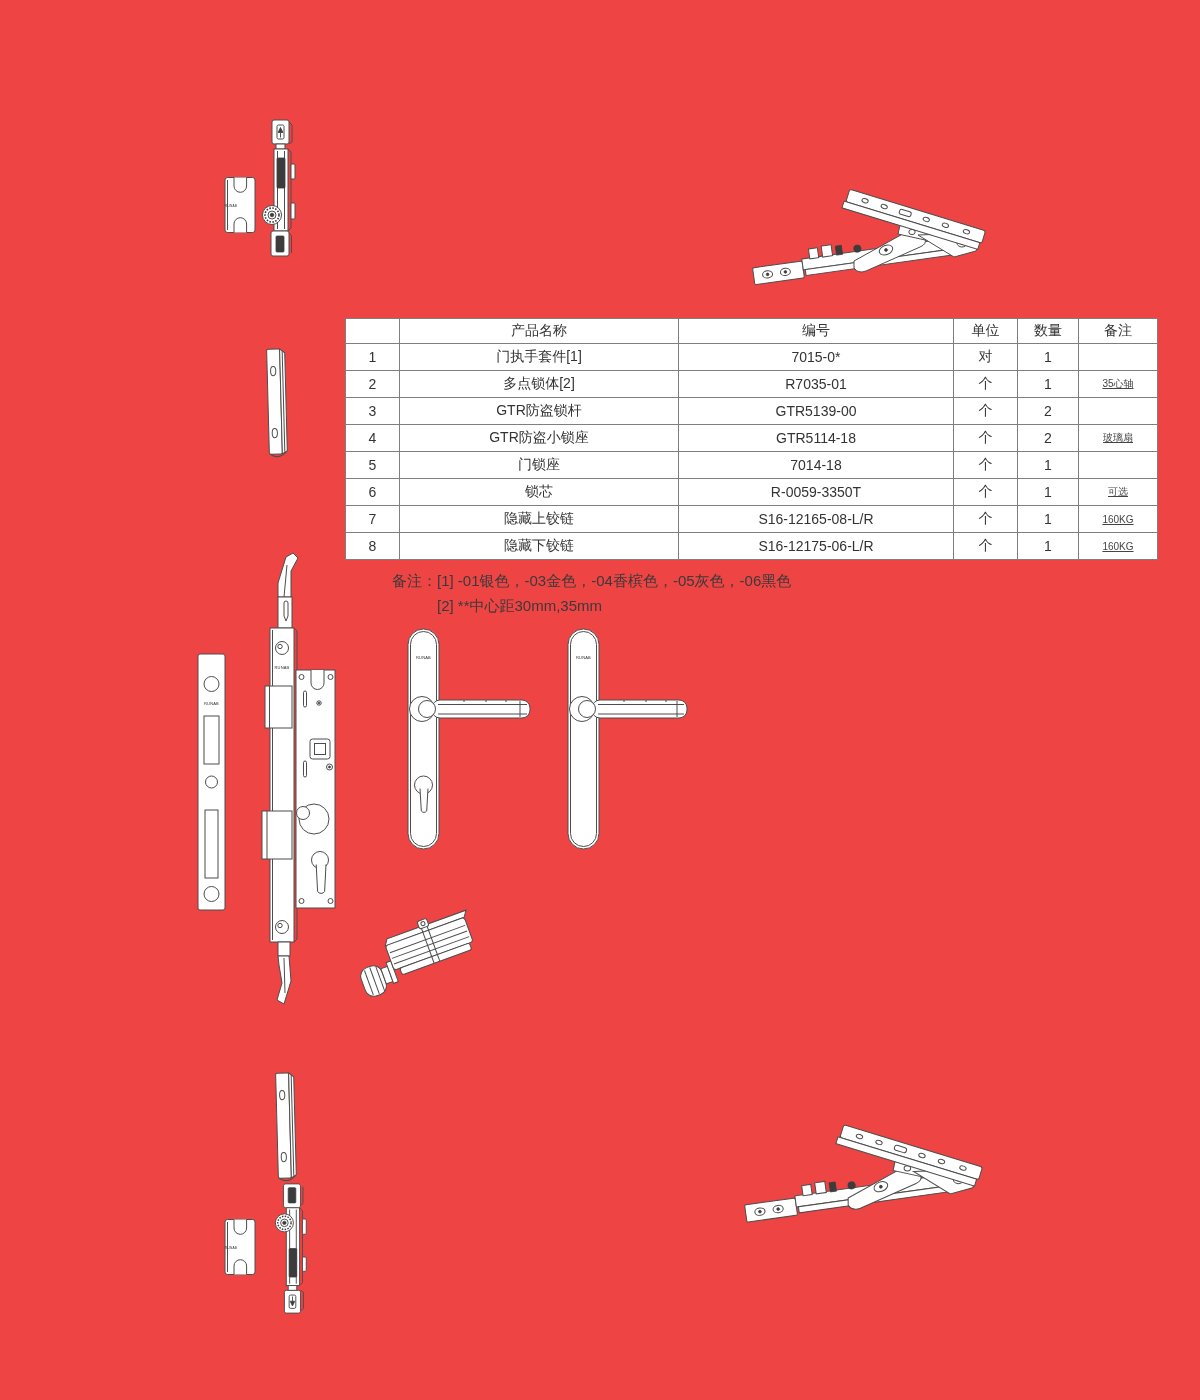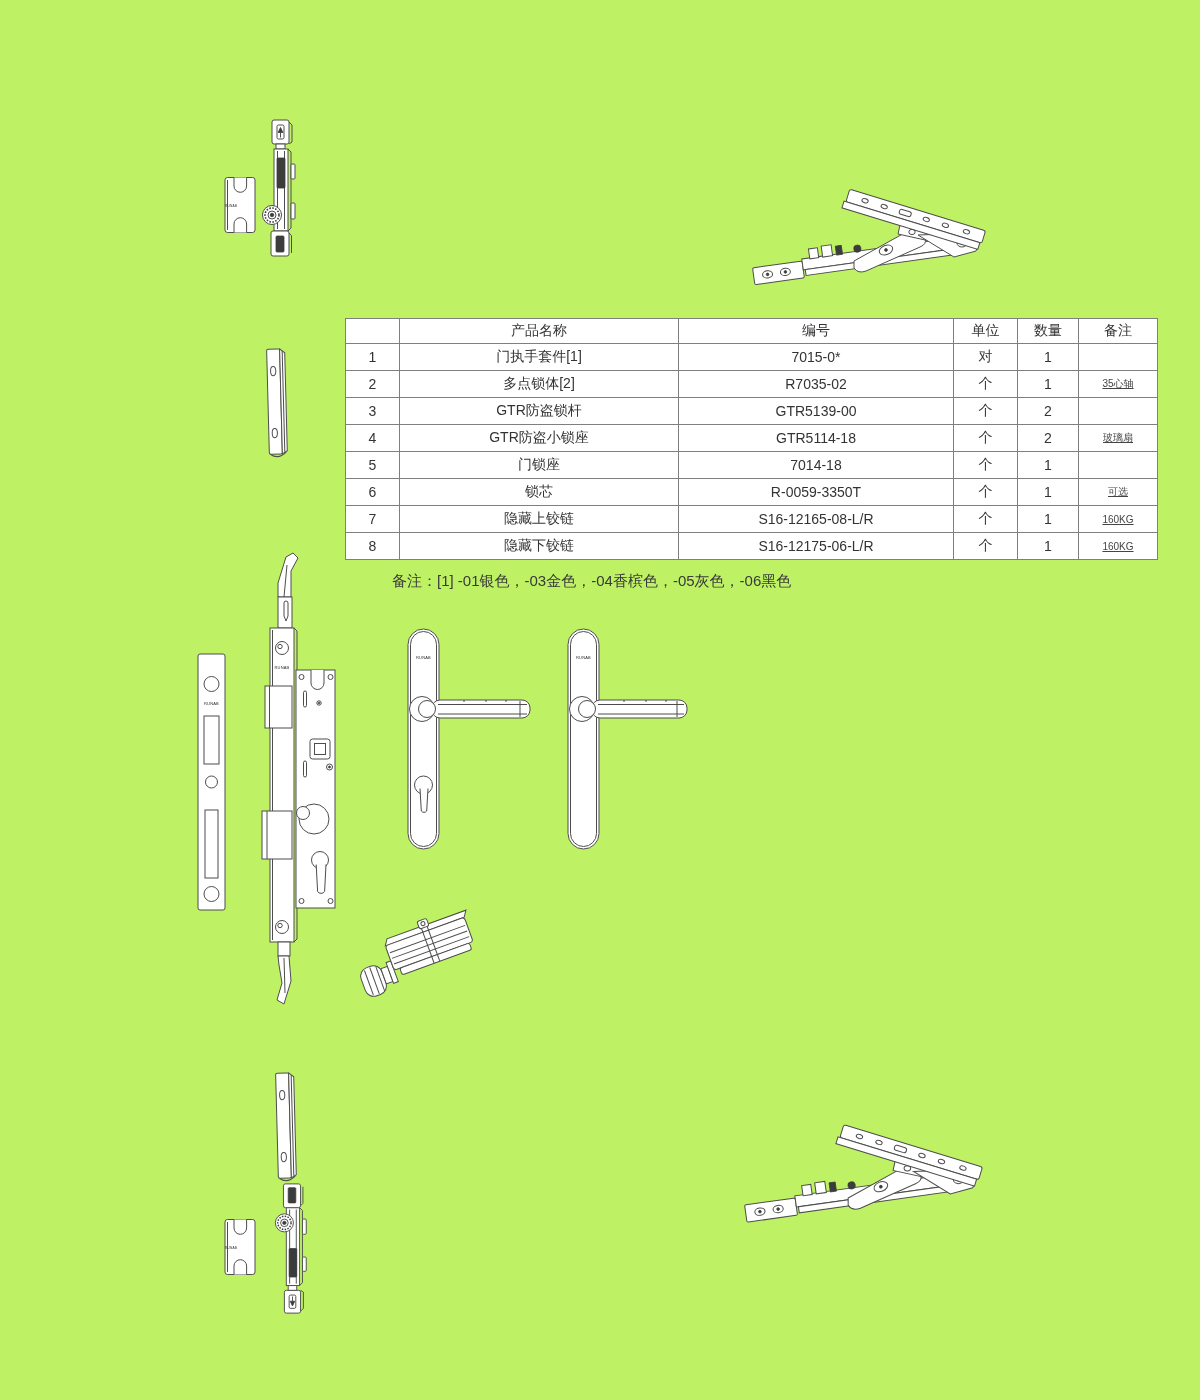--- a/index.html
+++ b/index.html
@@ -1,16 +1,16 @@
 <!DOCTYPE html>
 <html><head>
 <meta charset="utf-8">
 <style>
   html,body{margin:0;padding:0;background:#ffffff;}
-  .canvas{position:relative;width:1200px;height:1400px;background:#bef264;overflow:hidden;
+  .canvas{position:relative;width:1200px;height:1400px;background:#ef4444;overflow:hidden;
           font-family:"Liberation Sans","DejaVu Sans",sans-serif;color:#333;}
   .part{position:absolute;}
   .part svg{display:block;overflow:visible;}
   svg .ln{stroke:#4d4d4d;stroke-width:1;fill:none;}
   svg .fw{stroke:#4d4d4d;stroke-width:1;fill:#ffffff;}
   svg .fd{stroke:#3c3c3c;stroke-width:.8;fill:#3c3c3c;}
   svg .knurl{stroke:#3c3c3c;stroke-width:1.6;fill:none;stroke-dasharray:1.6 1.4;}
   svg text.brand{font-size:4px;fill:#2f2f2f;text-anchor:middle;letter-spacing:.2px;
                  font-family:"Liberation Sans","DejaVu Sans",sans-serif;}
   
@@ -145,21 +145,21 @@
         <td>1</td>
         <td>门执手套件[1]</td>
         <td>7015-0*</td>
         <td>对</td>
         <td>1</td>
         <td class="c-note"></td>
       </tr>
       <tr>
         <td>2</td>
         <td>多点锁体[2]</td>
-        <td>R7035-02</td>
+        <td>R7035-01</td>
         <td>个</td>
         <td>1</td>
         <td class="c-note">35心轴</td>
       </tr>
       <tr>
         <td>3</td>
         <td>GTR防盗锁杆</td>
         <td>GTR5139-00</td>
         <td>个</td>
         <td>2</td>
@@ -205,20 +205,21 @@
         <td>1</td>
         <td class="c-note">160KG</td>
       </tr>
     </tbody>
   </table>
 
   <div class="remarks">
     <span class="lab">备注：</span>
     <div>
       <div>[1] -01银色，-03金色，-04香槟色，-05灰色，-06黑色</div>
+      <div>[2] **中心距30mm,35mm</div>
     </div>
   </div>
 
   <div class="part" style="left:194px;top:652px;">
     <svg width="38" height="262" viewBox="0 0 38 262">
       <rect class="fw" x="4" y="2" width="27" height="256" rx="2"></rect>
       <circle class="fw" cx="17.5" cy="32" r="7.5"></circle>
       <text class="brand" x="17.5" y="53">RUNAB</text>
       <rect class="fw" x="10" y="64" width="15" height="48"></rect>
       <circle class="fw" cx="17.5" cy="130" r="6"></circle>

